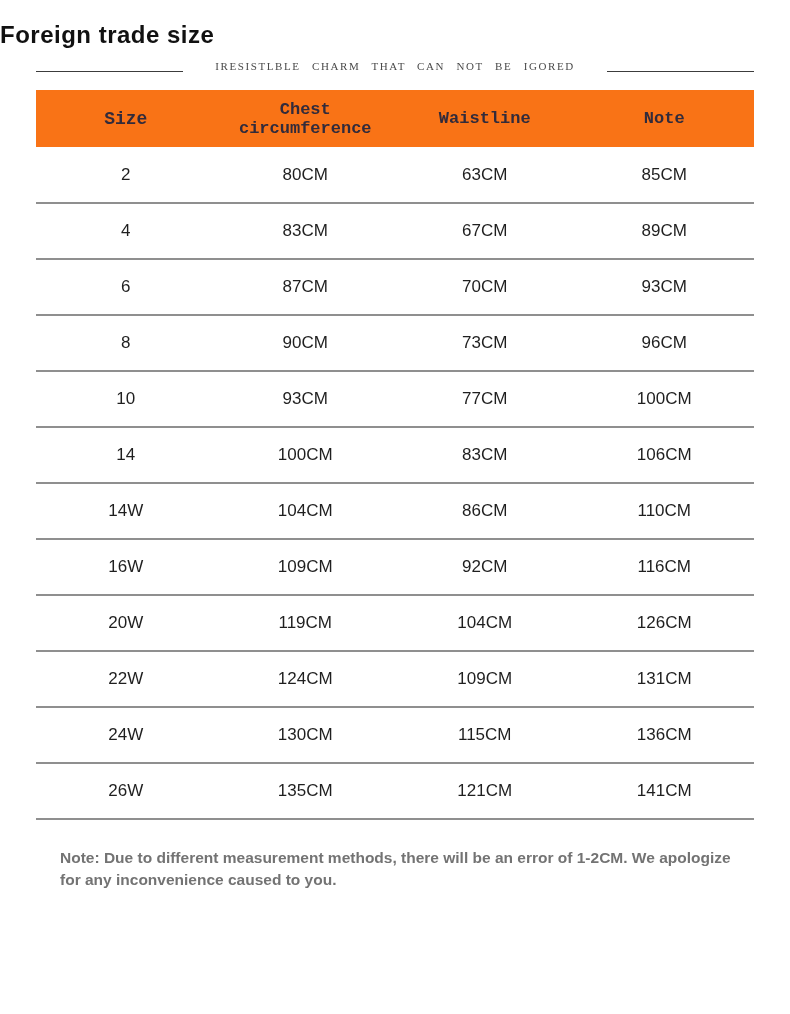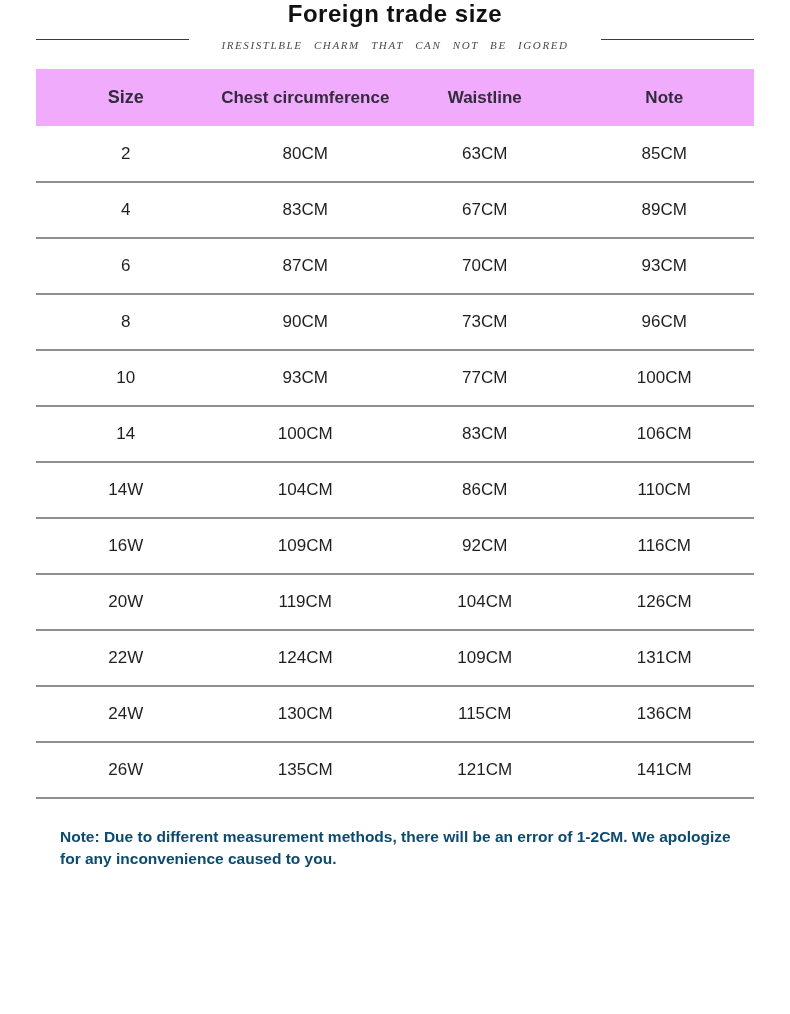--- a/index.html
+++ b/index.html
@@ -7,33 +7,33 @@
   body {
     width: 790px;
     height: 1014px;
     overflow: hidden;
     font-family: "Liberation Sans", sans-serif;
     color: #1f1f1f;
   }
   .page { width: 790px; height: 1014px; position: relative; }
 
   .page-title {
-    text-align: center;
+    text-align: left;
     font-size: 24px;
     font-weight: 700;
     letter-spacing: 0.5px;
+    padding-top: 21px;
     color: #111111;
   }
 
   .subtitle-row {
     display: flex;
-    align-items: flex-start;
+    align-items: flex-end;
     margin: 11px 36px 0 36px; 
     gap: 32px;
-    font-style: italic;
   }
   .subtitle-line {
     flex: 1;
     height: 1px;
     background: #3c3c3c;
   }
   .subtitle-text {
     font-family: "Liberation Serif", serif;
     font-size: 11px;
     letter-spacing: 1.6px;
@@ -42,46 +42,47 @@
     white-space: nowrap;
   }
 
   table.size-table {
     width: 718px;
     margin: 18px auto 0 auto;
     border-collapse: collapse;
     table-layout: fixed;
   }
   table.size-table thead th {
-    background: #f0abfc;
+    background: #f97316;
     height: 57px;
     font-size: 17px;
     font-weight: 700;
     color: #322b3b;
     text-align: center;
     vertical-align: middle;
+    font-family: Liberation Mono, monospace;
   }
   table.size-table thead th:first-child { font-size: 18px; }
   table.size-table tbody td {
     height: 56px;
     text-align: center;
     vertical-align: middle;
     font-size: 17px;
     color: #1f1f1f;
     border-bottom: 2px solid #8f8f8f;
     background: #ffffff;
   }
 
   .note {
     margin: 27px 48px 0 60px;
     max-width: 692px;
     font-size: 15.5px;
     font-weight: 700;
     line-height: 1.42;
-    color: #0c4a6e;
+    color: #737373;
   }
 </style>
 </head>
 <body>
 
 <div class="page">
 
   <h1 class="page-title">Foreign trade size</h1>
 
   <div class="subtitle-row">

